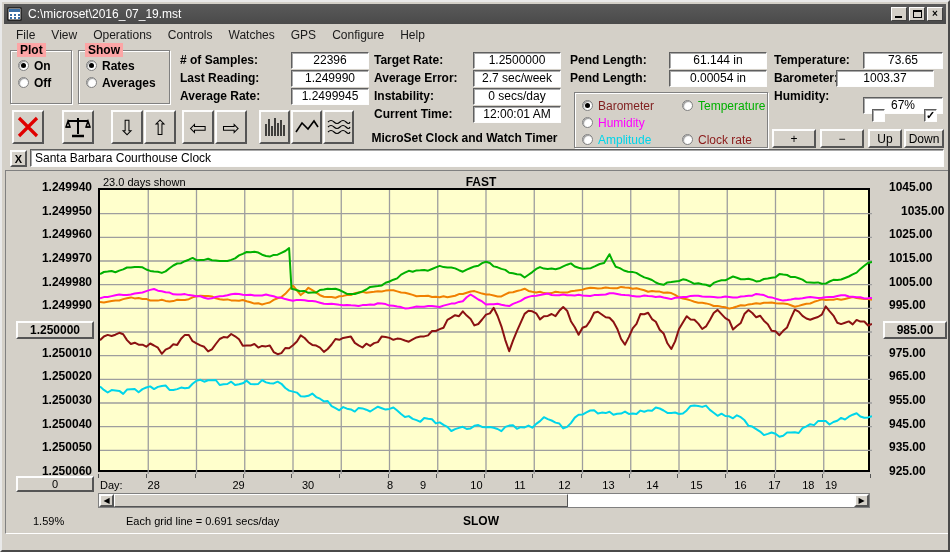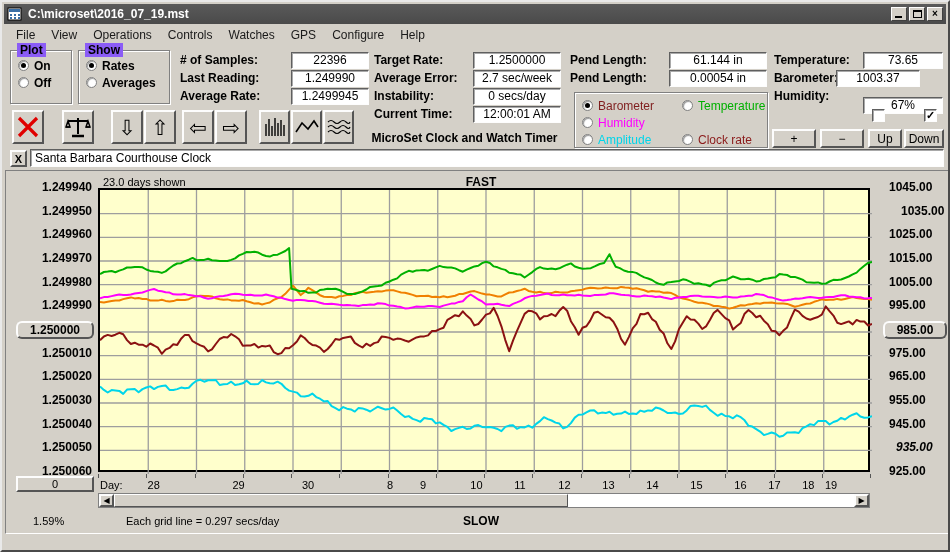--- a/index.html
+++ b/index.html
@@ -4,34 +4,34 @@
 <style>
   * { margin:0; padding:0; box-sizing:border-box; }
   html,body { background:#6b6b6b; }
   body { font-family:"Liberation Sans", sans-serif; }
   .window{ position:relative; width:950px; height:552px; background:#d4d0c8;
     border-top:2px solid #e9e9e9; border-left:2px solid #e9e9e9;
     border-right:2px solid #4a4a4a; border-bottom:2px solid #4a4a4a; overflow:hidden; }
   
   .titlebar{ position:absolute; left:2px; top:2px; right:2px; height:20px;
     background:linear-gradient(#5a5a5a,#4a4a4a); display:flex; align-items:center; padding:0 3px; }
-  .titlebar .title{ color:#fff; font-weight:bold; font-size:12px; margin-left:5px; flex:1;
+  .titlebar .title{ color:#fff; font-weight:normal; font-size:12px; margin-left:5px; flex:1;
     white-space:nowrap; overflow:hidden; }
   .tbtn{ width:16px; height:14px; background:#d4d0c8; margin-left:2px; position:relative;
     border-top:1px solid #fff; border-left:1px solid #fff; border-right:1px solid #404040; border-bottom:1px solid #404040;
     display:flex; align-items:center; justify-content:center; font-size:9px; font-weight:bold; color:#000; }
   .glyph-min{ position:absolute; left:3px; bottom:2px; width:7px; height:2px; background:#000; }
   .glyph-max{ position:absolute; left:3px; top:2px; width:9px; height:8px; border:1px solid #000; border-top-width:2px; }
   .glyph-x{ font-size:10px; line-height:10px; font-weight:bold; }
   
   .menubar{ position:absolute; left:2px; top:23px; right:2px; height:19px; display:flex; align-items:flex-end; padding-left:4px; }
   .menu-item{ padding:2px 8px; font-size:12px; color:#1a1a1a; }
   
   .groupbox{ position:absolute; border:1px solid #808080; box-shadow:1px 1px 0 #fff, inset 1px 1px 0 #fff; }
-  .groupbox .gb-title{ position:absolute; top:-8px; left:6px; background:#8b5cf6; padding:0 3px; font-size:12px; font-weight:bold; }
+  .groupbox .gb-title{ position:absolute; top:-8px; left:6px; background:#fca5a5; padding:0 3px; font-size:12px; font-weight:bold; }
   .radio-row{ display:flex; align-items:center; height:17px; padding-left:7px; }
   .radio{ width:11px; height:11px; border-radius:50%; background:#fff; position:relative; flex:0 0 11px;
     border:1px solid #808080; box-shadow:inset 1px 1px 1px #9a9a9a; }
   .radio.sel:after{ content:""; position:absolute; left:2px; top:2px; width:5px; height:5px; border-radius:50%; background:#000; }
   .rlabel{ font-size:12px; font-weight:bold; margin-left:5px; white-space:nowrap; }
   
   .frow-label{ position:absolute; font-size:12px; font-weight:bold; text-align:left; white-space:nowrap; }
   .field{ position:absolute; height:17px; background:#fff; font-size:12px; text-align:center; line-height:14px;
     border-top:1px solid #5f5f5f; border-left:1px solid #5f5f5f; border-bottom:1px solid #fdfdfd; border-right:1px solid #fdfdfd;
     box-shadow:inset 1px 1px 0 #a9a9a9; }
@@ -47,21 +47,21 @@
   .name-input{ position:absolute; left:28px; top:147px; width:914px; height:18px; background:#fff;
     border-top:1px solid #5f5f5f; border-left:1px solid #5f5f5f; border-bottom:1px solid #fdfdfd; border-right:1px solid #fdfdfd;
     box-shadow:inset 1px 1px 0 #a9a9a9; font-size:12px; padding:1px 4px; font-family:"Liberation Sans",sans-serif; }
   
   .chart-panel{ position:absolute; left:3px; top:168px; width:944px; height:364px; background:#d4d0c8;
     border-top:1px solid #808080; border-left:1px solid #808080; border-bottom:1px solid #fff; border-right:1px solid #fff; }
   .plot{ position:absolute; left:92px; top:17px; width:772px; height:284px; background:#ffffcc; border:2px solid #000; }
   .plot svg{ position:absolute; left:0; top:0; }
   .axis-label{ position:absolute; font-size:12px; font-weight:bold; white-space:nowrap; }
   .axis-label.left{ right:2px; }
-  .rate-button{ position:absolute; top:150px; font-size:12px; font-weight:bold; height:18px;border-radius:6px; }
+  .rate-button{ position:absolute; top:150px; font-size:12px; font-weight:bold; height:18px; }
   .small-note{ position:absolute; font-size:11px; }
   .fastslow{ position:absolute; left:300px; width:350px; text-align:center; font-size:12px; font-weight:bold; }
   .day-row{ position:absolute; left:92px; top:308px; width:772px; height:13px; }
   .day-tick{ position:absolute; font-size:11px; top:0; }
   .x-tick{ position:absolute; width:1px; height:4px; background:#555; top:303px; }
   
   .hscroll{ position:absolute; left:92px; top:322px; width:772px; height:15px; background:#fff;
     border:1px solid #808080; display:flex; }
   .scroll-arrow{ width:15px; height:13px; flex:0 0 15px; font-size:8px; }
   .scroll-thumb{ height:13px; background:#d4d0c8; border-top:1px solid #fff; border-left:1px solid #fff;
@@ -185,21 +185,21 @@
         <div class="radio-row">
           <span class="radio"></span>
           <span class="rlabel" style="color: rgb(139, 26, 26);">Clock rate</span>
         </div>
       </div>
   </div>
 
   <div class="frow-label" style="left:772px;top:51px;width:86px;">Temperature:</div>
   <div class="field" style="left:861px;top:50px;width:80px;">73.65</div>
   <div class="frow-label" style="left:772px;top:69px;width:86px;">Barometer:</div>
-  <div class="field" style="left:834px;top:68px;width:84px;text-align:center;">1003.37</div>
+  <div class="field" style="left:834px;top:68px;width:98px;text-align:center;">1003.37</div>
   <div class="frow-label" style="left:772px;top:87px;width:86px;">Humidity:</div>
   <div class="field" style="left:861px;top:86px;width:80px;margin-top:9px;">67%</div>
   <div class="checkbox" style="left:870px;top:107px;"></div>
   <div class="checkbox" style="left:922px;top:107px;">
       <span>✓</span>
     </div>
 
   <div class="btn toolbtn" style="left:10px;">
     <svg width="24" height="24" viewBox="0 0 24 24">
         <path d="M3 3 L21 21 M21 3 L3 21" stroke="#e00000" stroke-width="3.2" fill="none"></path>
@@ -320,21 +320,21 @@
         <div class="axis-label" style="top: 9px; left: 2px;">1045.00</div>
         <div class="axis-label" style="top: 32.6667px; left: 2px; margin-left: 12px;">1035.00</div>
         <div class="axis-label" style="top: 56.3333px; left: 2px;">1025.00</div>
         <div class="axis-label" style="top: 80px; left: 2px;">1015.00</div>
         <div class="axis-label" style="top: 103.667px; left: 2px;">1005.00</div>
         <div class="axis-label" style="top: 127.333px; left: 2px;">995.00</div>
         <div class="axis-label" style="top: 174.667px; left: 2px;">975.00</div>
         <div class="axis-label" style="top: 198.333px; left: 2px;">965.00</div>
         <div class="axis-label" style="top: 222px; left: 2px;">955.00</div>
         <div class="axis-label" style="top: 245.667px; left: 2px;">945.00</div>
-        <div class="axis-label" style="top: 269.333px; left: 9px; font-style: italic;">935.00</div>
+        <div class="axis-label" style="top: 269.333px; left: 2px;">935.00</div>
         <div class="axis-label" style="top: 293px; left: 2px;">925.00</div>
       </div>
     <div class="btn rate-button" style="left:10px;width:78px;">1.250000</div>
     <div class="btn rate-button" style="left:877px;width:64px;">985.00</div>
     <div class="btn" style="position:absolute;left:10px;top:305px;width:78px;height:16px;font-size:11px;">0</div>
 
     <div class="day-row">
       <span class="day-tick" style="left:2px;">Day:</span>
     <span class="day-tick" style="left: 49.584px;">28</span>
         <span class="day-tick" style="left: 134.504px;">29</span>
@@ -354,21 +354,21 @@
       </div>
 
     <div class="hscroll">
       <div class="btn scroll-arrow">◀</div>
       <div class="scroll-thumb" style="width: 59%;"></div>
       <div style="flex:1;"></div>
       <div class="btn scroll-arrow">▶</div>
     </div>
 
     <div class="small-note" style="left:27px;top:344px;">1.59%</div>
-    <div class="small-note" style="left:120px;top:344px;">Each grid line = 0.297 secs/day</div>
+    <div class="small-note" style="left:120px;top:344px;">Each grid line = 0.691 secs/day</div>
     <div class="fastslow" style="top:343px;">SLOW</div>
   <div class="x-tick" style="left: 92px;"></div>
       <div class="x-tick" style="left: 140.25px;"></div>
       <div class="x-tick" style="left: 188.5px;"></div>
       <div class="x-tick" style="left: 236.75px;"></div>
       <div class="x-tick" style="left: 285px;"></div>
       <div class="x-tick" style="left: 333.25px;"></div>
       <div class="x-tick" style="left: 381.5px;"></div>
       <div class="x-tick" style="left: 429.75px;"></div>
       <div class="x-tick" style="left: 478px;"></div>

